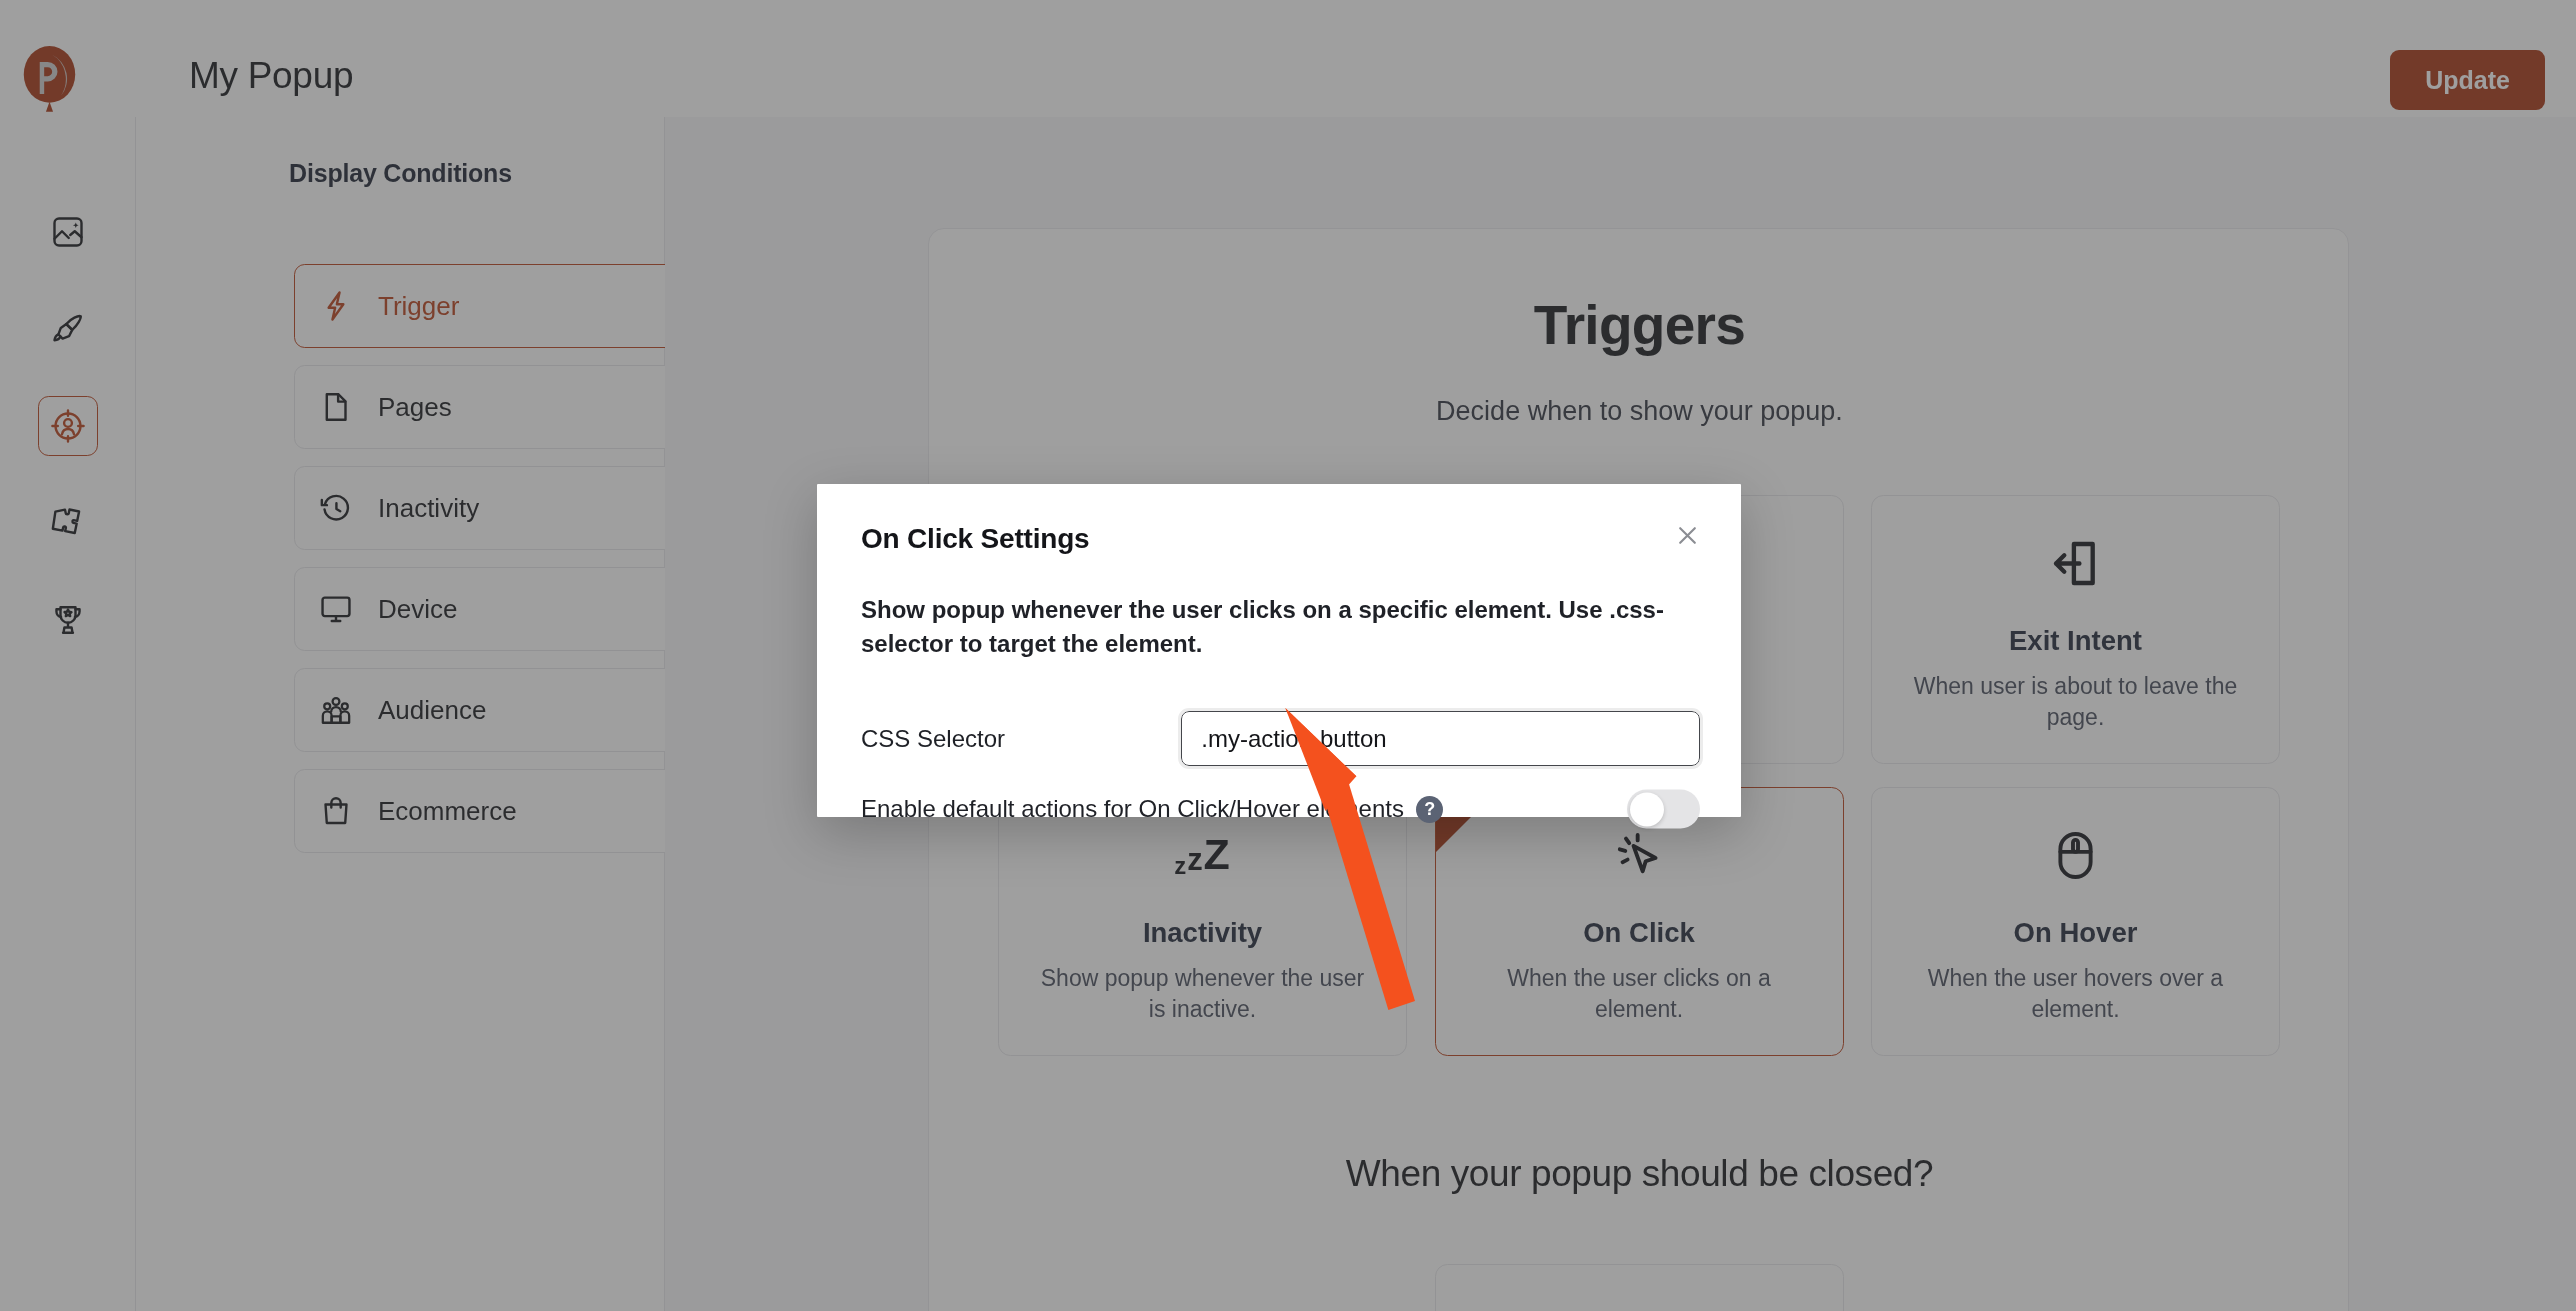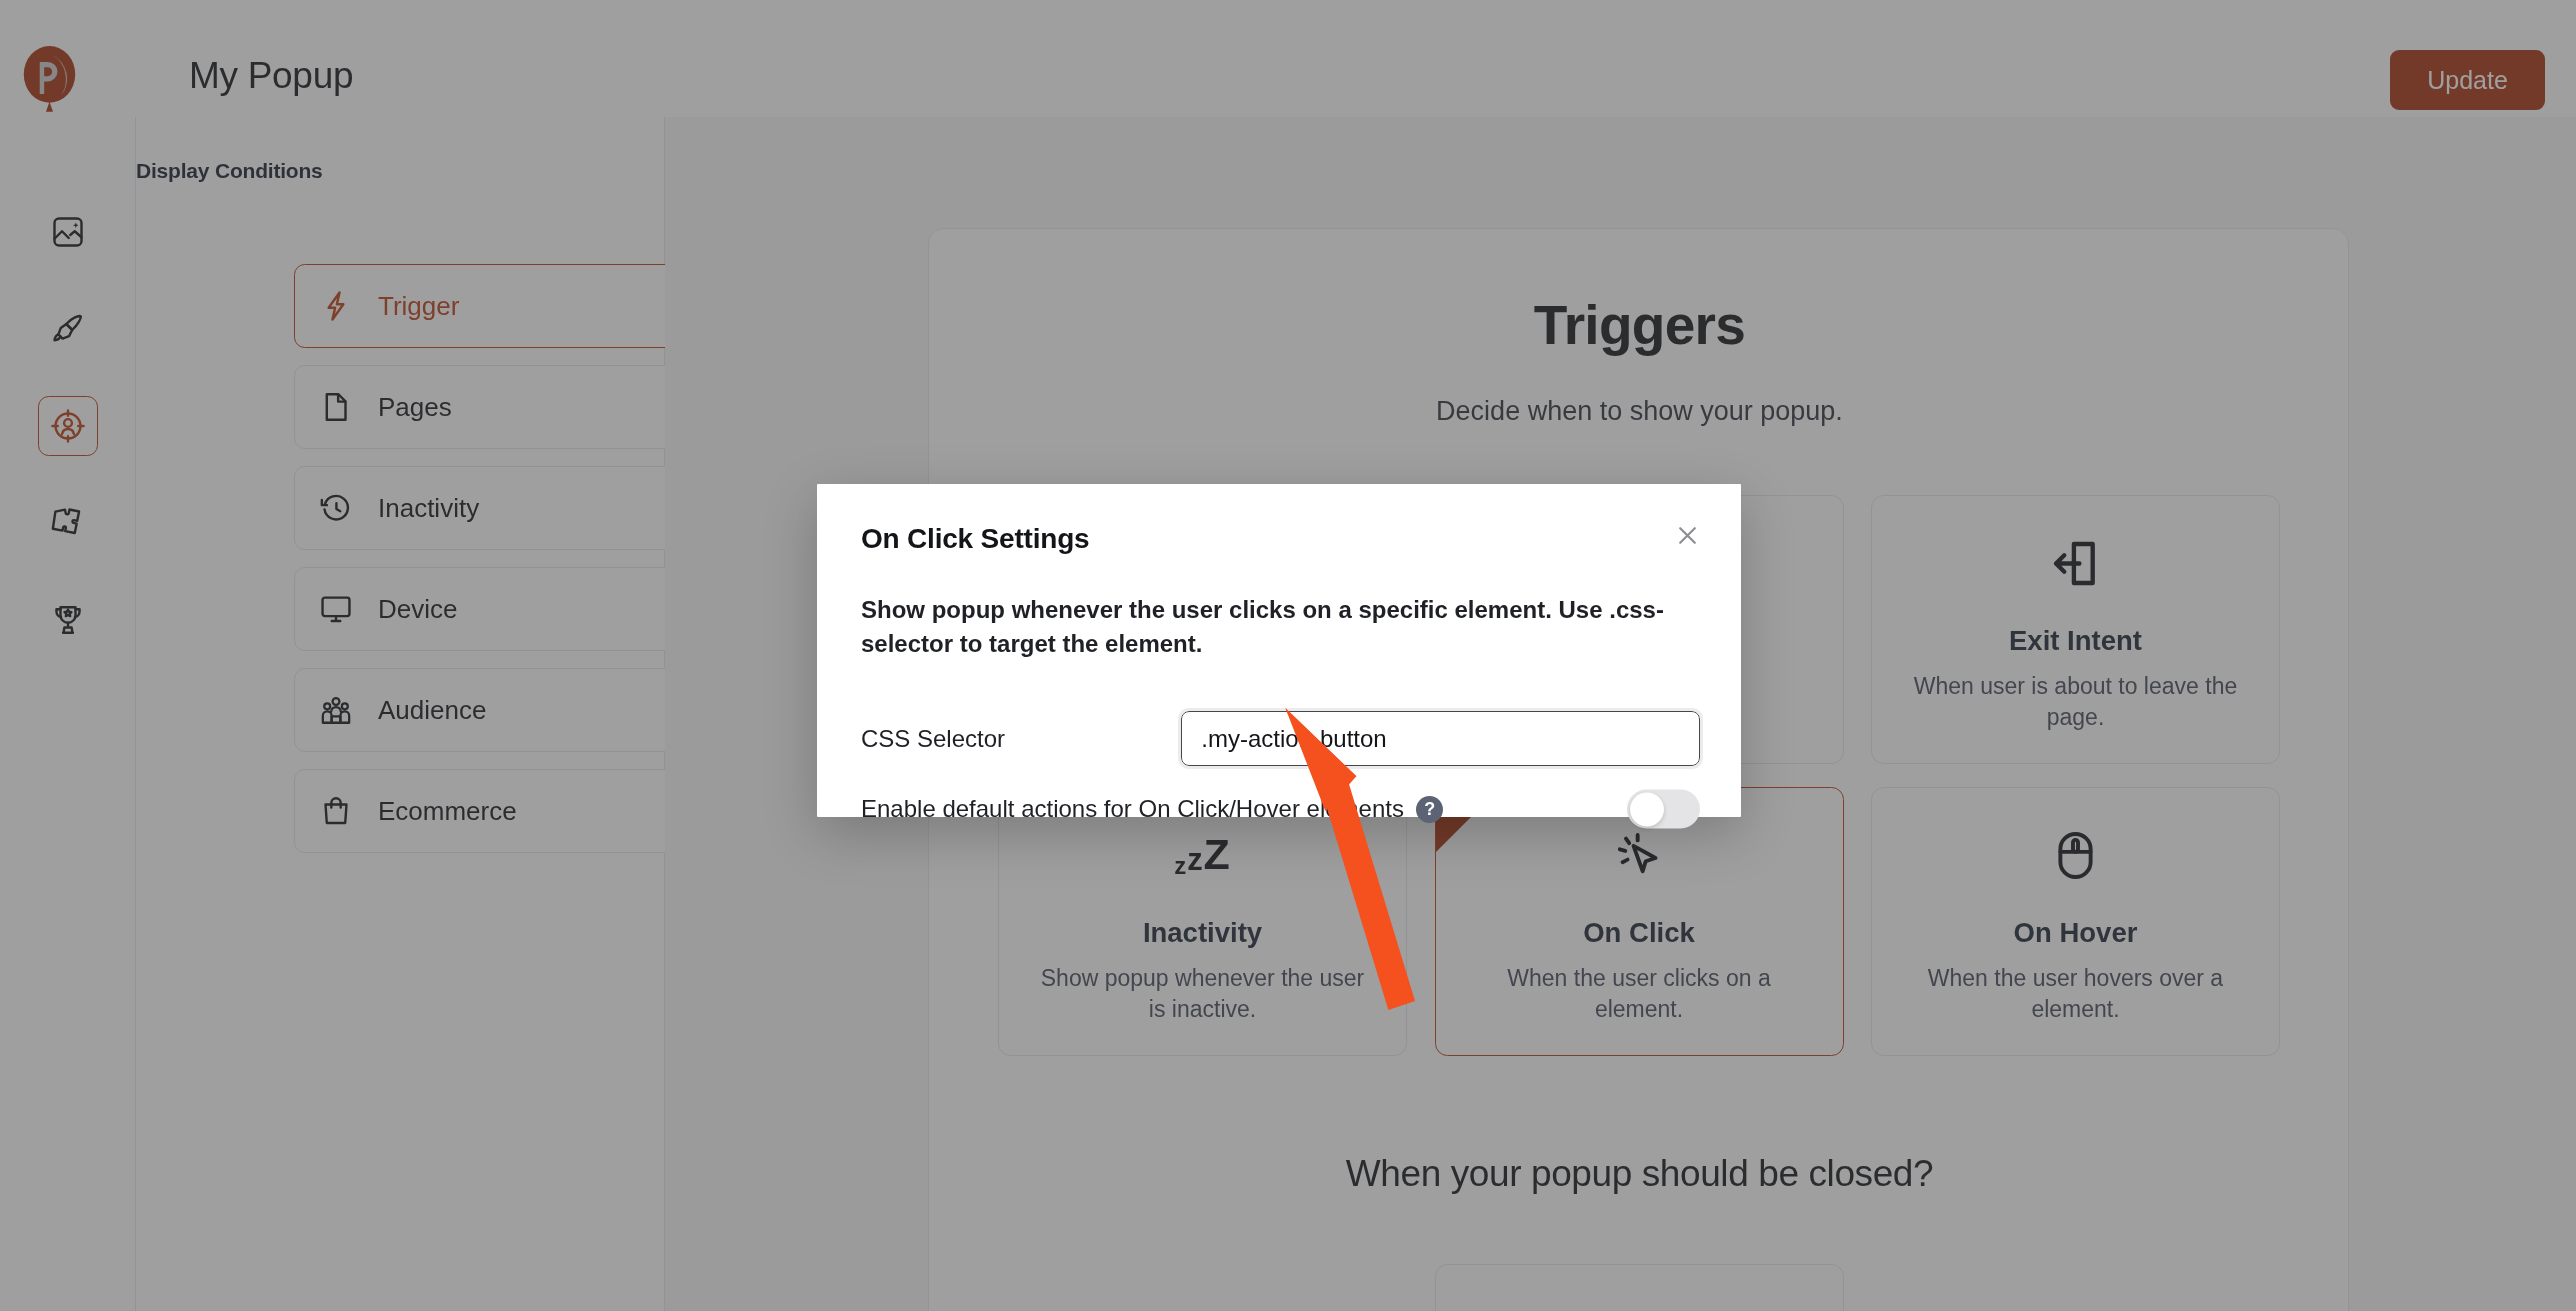--- a/index.html
+++ b/index.html
@@ -30,21 +30,21 @@
     font-size: 37px; font-weight: 400; color: #16181d;
     letter-spacing: -0.3px;
   }
   .update-btn {
     position: absolute; right: 31px; top: 18px;
     width: 155px; height: 60px;
     background: #a73513;
     color: #ffffff;
     border: none; border-radius: 9px;
     font-family: "Liberation Sans", sans-serif;
-    font-size: 25px; font-weight: 400;
+    font-size: 25px; font-weight: 700;
     cursor: pointer;
     display: flex; align-items: center; justify-content: center;
   }
 
   
   .rail {
     position: absolute; left: 0; top: 117px; width: 135px; height: 1194px;
     background: #ffffff;
     display: flex; flex-direction: column; align-items: center;
     padding-top: 85px; gap: 37px;
@@ -66,21 +66,22 @@
   }
 
   
   .panel {
     position: absolute; left: 136px; top: 117px; width: 529px; height: 1194px;
     background: #ffffff;
     border-right: 0.9px solid #e7e7ea;
   }
   .panel-title {
     position: absolute; left: 0; top: 42px; width: 529px;
-    font-size: 21px; font-weight: 700; color: #1c2333;
+    text-align: center;
+    font-size: 25px; font-weight: 700; color: #1c2333;
     letter-spacing: -0.2px;
   }
   .cond-list {
     position: absolute; left: 158px; top: 147px; width: 481px;
     display: flex; flex-direction: column; gap: 17px;
   }
   .cond-item {
     height: 84px; border: 0.9px solid #e4e4e8; border-radius: 10.7px;
     display: flex; align-items: center; gap: 25px;
     padding-left: 24px;

